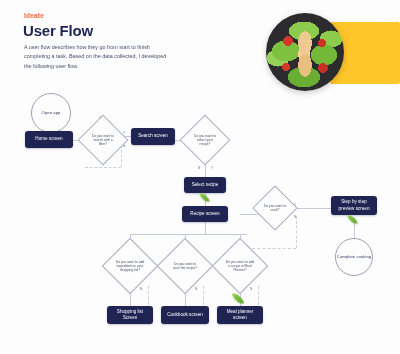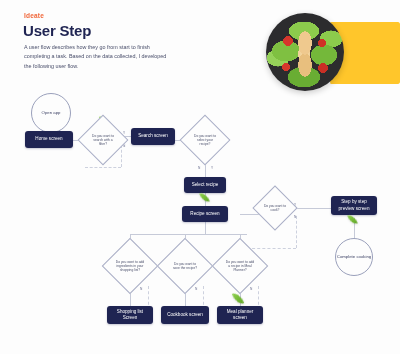--- a/index.html
+++ b/index.html
@@ -122,21 +122,21 @@
     transform:rotate(-22deg);
     filter:drop-shadow(0 1px 1px rgba(0,0,0,.15));
   }
 </style>
 </head>
 <body>
 
 <div id="canvas">
 
   <div class="eyebrow">Ideate</div>
-  <div class="page-title">User Step</div>
+  <div class="page-title">User Flow</div>
   <div class="page-desc">A user flow describes how they go from start to finish completing a task. Based on the data collected, I developed the following user flow.</div>
 
   <div class="brush"></div>
   <div class="bowl"></div>
 
   <div class="ln v" style="left:51px; top:121px; height:9px;"></div>
 
   <div class="ln h" style="left:73px; top:140px; width:12px;"></div>
 
   <div class="ln h" style="left:121px; top:136px; width:10px;"></div>

